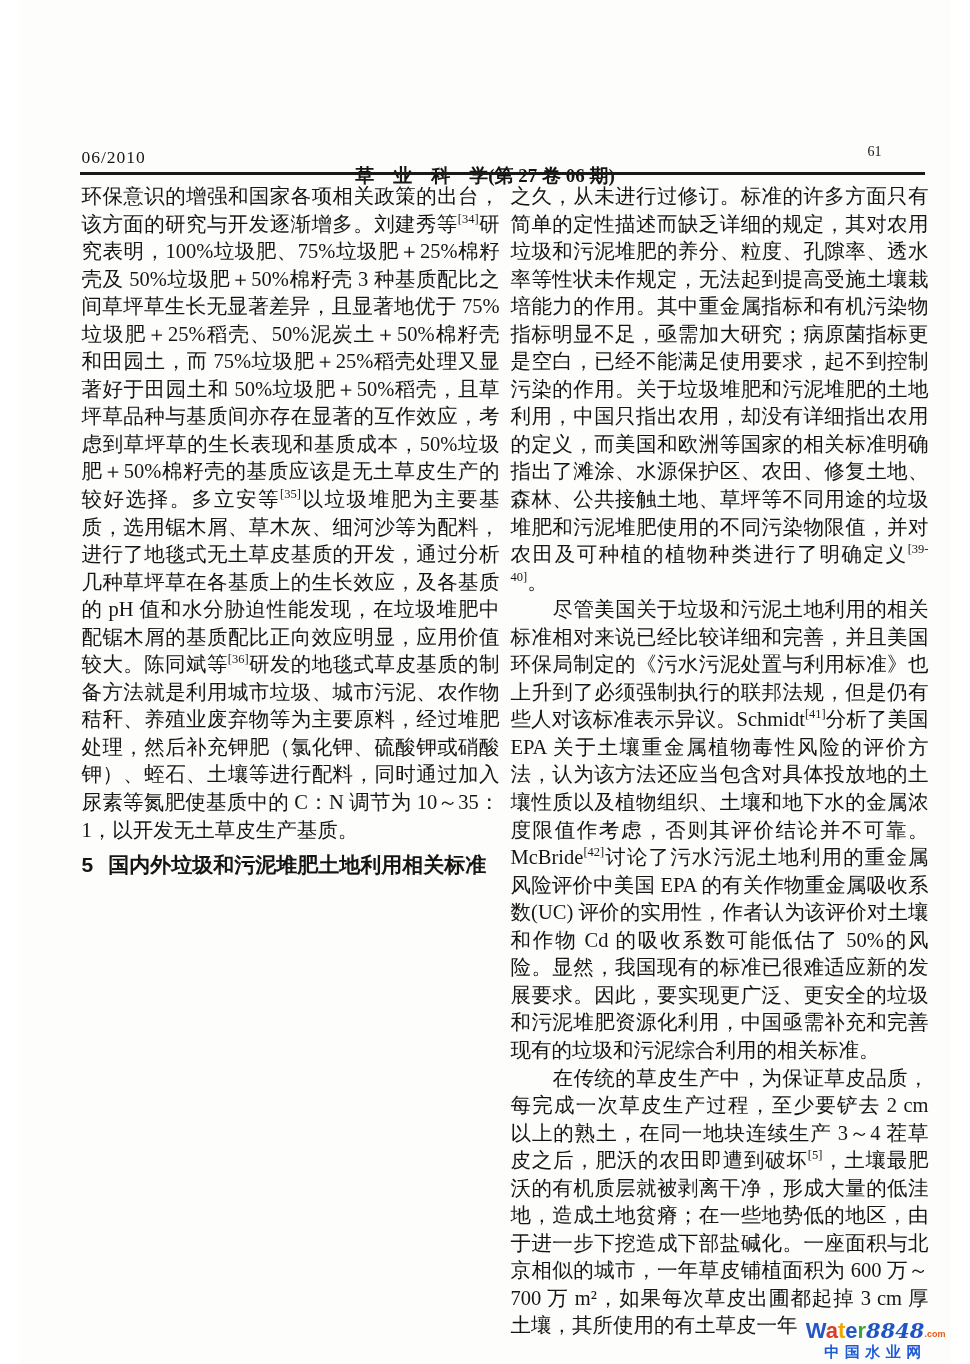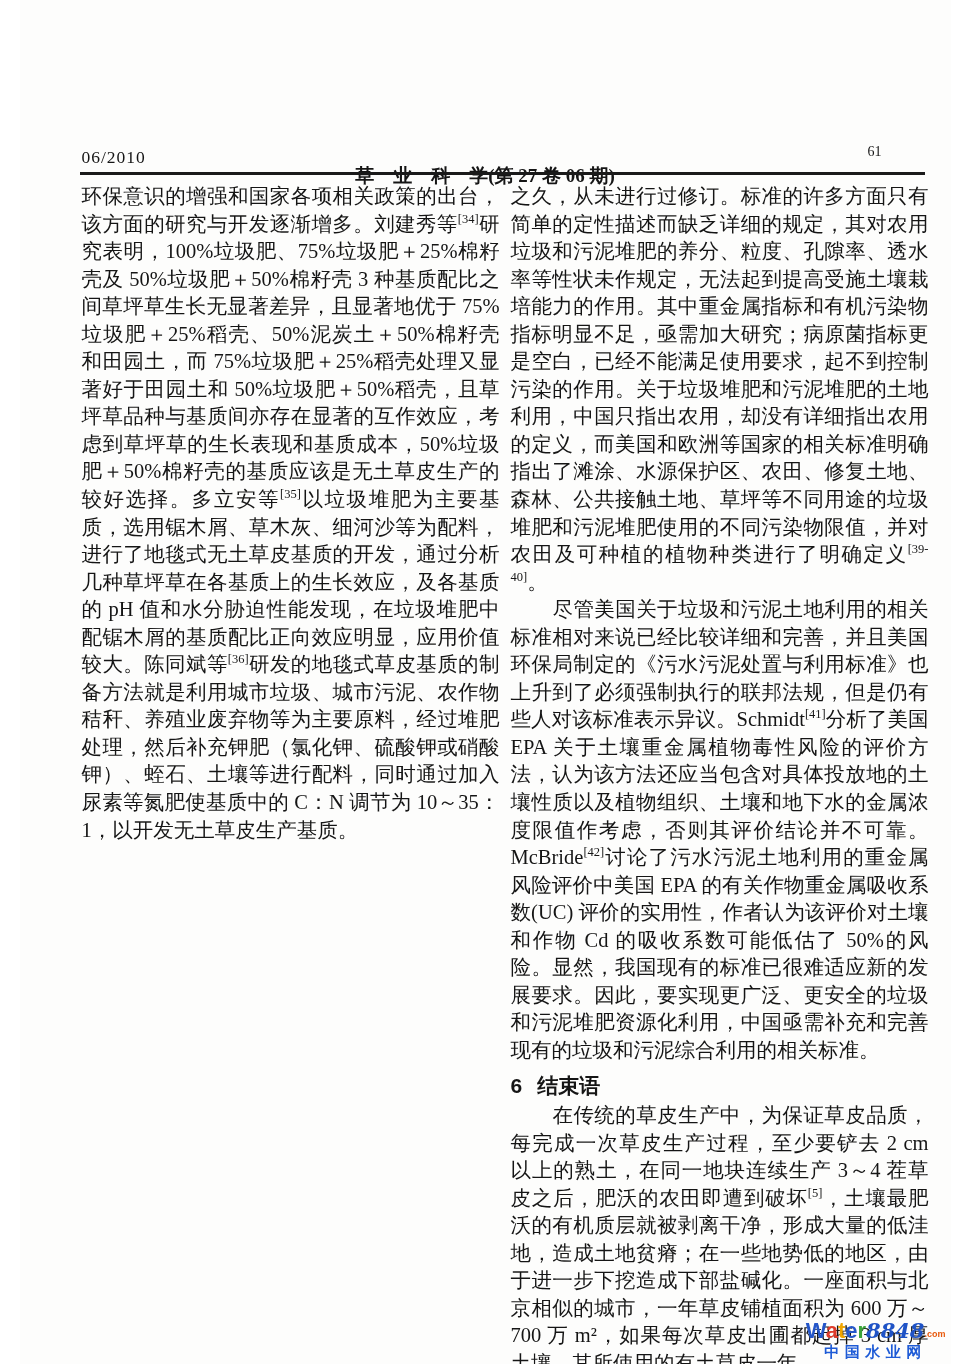--- a/index.html
+++ b/index.html
@@ -49,25 +49,25 @@
 <div class="page">
 
   <div class="hdr-issue">06/2010</div>
   <div class="hdr-journal">草　业　科　学(第 27 卷 06 期)</div>
   <div class="hdr-pageno">61</div>
   <div class="hdr-rule"></div>
 
 
   <div class="col col-left">
       <p class="para"><span>环保意识的增强和国家各项相关政策的出台，该方面的研究与开发逐渐增多。刘建秀等</span><sup class="cite">[34]</sup><span>研究表明，100%垃圾肥、75%垃圾肥＋25%棉籽壳及 50%垃圾肥＋50%棉籽壳 3 种基质配比之间草坪草生长无显著差异，且显著地优于 75%垃圾肥＋25%稻壳、50%泥炭土＋50%棉籽壳和田园土，而 75%垃圾肥＋25%稻壳处理又显著好于田园土和 50%垃圾肥＋50%稻壳，且草坪草品种与基质间亦存在显著的互作效应，考虑到草坪草的生长表现和基质成本，50%垃圾肥＋50%棉籽壳的基质应该是无土草皮生产的较好选择。多立安等</span><sup class="cite">[35]</sup><span>以垃圾堆肥为主要基质，选用锯木屑、草木灰、细河沙等为配料，进行了地毯式无土草皮基质的开发，通过分析几种草坪草在各基质上的生长效应，及各基质的 pH 值和水分胁迫性能发现，在垃圾堆肥中配锯木屑的基质配比正向效应明显，应用价值较大。陈同斌等</span><sup class="cite">[36]</sup><span>研发的地毯式草皮基质的制备方法就是利用城市垃圾、城市污泥、农作物秸秆、养殖业废弃物等为主要原料，经过堆肥处理，然后补充钾肥（氯化钾、硫酸钾或硝酸钾）、蛭石、土壤等进行配料，同时通过加入尿素等氮肥使基质中的 C：N 调节为 10～35：1，以开发无土草皮生产基质。</span></p>
+      <h2 class="sec"><span class="hnum">5</span><span>国内外垃圾和污泥堆肥土地利用相关标准</span></h2>
     </div>
   <div class="col col-right">
       <p class="para"><span>之久，从未进行过修订。标准的许多方面只有简单的定性描述而缺乏详细的规定，其对农用垃圾和污泥堆肥的养分、粒度、孔隙率、透水率等性状未作规定，无法起到提高受施土壤栽培能力的作用。其中重金属指标和有机污染物指标明显不足，亟需加大研究；病原菌指标更是空白，已经不能满足使用要求，起不到控制污染的作用。关于垃圾堆肥和污泥堆肥的土地利用，中国只指出农用，却没有详细指出农用的定义，而美国和欧洲等国家的相关标准明确指出了滩涂、水源保护区、农田、修复土地、森林、公共接触土地、草坪等不同用途的垃圾堆肥和污泥堆肥使用的不同污染物限值，并对农田及可种植的植物种类进行了明确定义</span><sup class="cite">[39-40]</sup><span>。</span></p>
       <p class="para indent"><span>尽管美国关于垃圾和污泥土地利用的相关标准相对来说已经比较详细和完善，并且美国环保局制定的《污水污泥处置与利用标准》也上升到了必须强制执行的联邦法规，但是仍有些人对该标准表示异议。Schmidt</span><sup class="cite">[41]</sup><span>分析了美国 EPA 关于土壤重金属植物毒性风险的评价方法，认为该方法还应当包含对具体投放地的土壤性质以及植物组织、土壤和地下水的金属浓度限值作考虑，否则其评价结论并不可靠。McBride</span><sup class="cite">[42]</sup><span>讨论了污水污泥土地利用的重金属风险评价中美国 EPA 的有关作物重金属吸收系数(UC) 评价的实用性，作者认为该评价对土壤和作物 Cd 的吸收系数可能低估了 50%的风险。显然，我国现有的标准已很难适应新的发展要求。因此，要实现更广泛、更安全的垃圾和污泥堆肥资源化利用，中国亟需补充和完善现有的垃圾和污泥综合利用的相关标准。</span></p>
-      <h2 class="sec"><span class="hnum">6</span><span>结束语</span></h2>
       <p class="para indent"><span>在传统的草皮生产中，为保证草皮品质，每完成一次草皮生产过程，至少要铲去 2 cm 以上的熟土，在同一地块连续生产 3～4 茬草皮之后，肥沃的农田即遭到破坏</span><sup class="cite">[5]</sup><span>，土壤最肥沃的有机质层就被剥离干净，形成大量的低洼地，造成土地贫瘠；在一些地势低的地区，由于进一步下挖造成下部盐碱化。一座面积与北京相似的城市，一年草皮铺植面积为 600 万～700 万 m²，如果每次草皮出圃都起掉 3 cm 厚土壤，其所使用的有土草皮一年</span></p>
     </div>
 
   <div class="logo">
     <div class="logo-row">
       <span class="logo-brand"><span style="color: rgb(36, 86, 201);">W</span><span style="color: rgb(221, 59, 42);">a</span><span style="color: rgb(240, 165, 0);">t</span><span style="color: rgb(36, 86, 201);">e</span><span style="color: rgb(61, 165, 58);">r</span></span><span class="logo-digits" style="color: rgb(31, 83, 198);">8848</span><span class="logo-tld" style="color: rgb(232, 89, 12);">.com</span>
     </div>
     <div class="logo-tagline" style="color: rgb(30, 91, 214);">中国水业网</div>
   </div>
 

